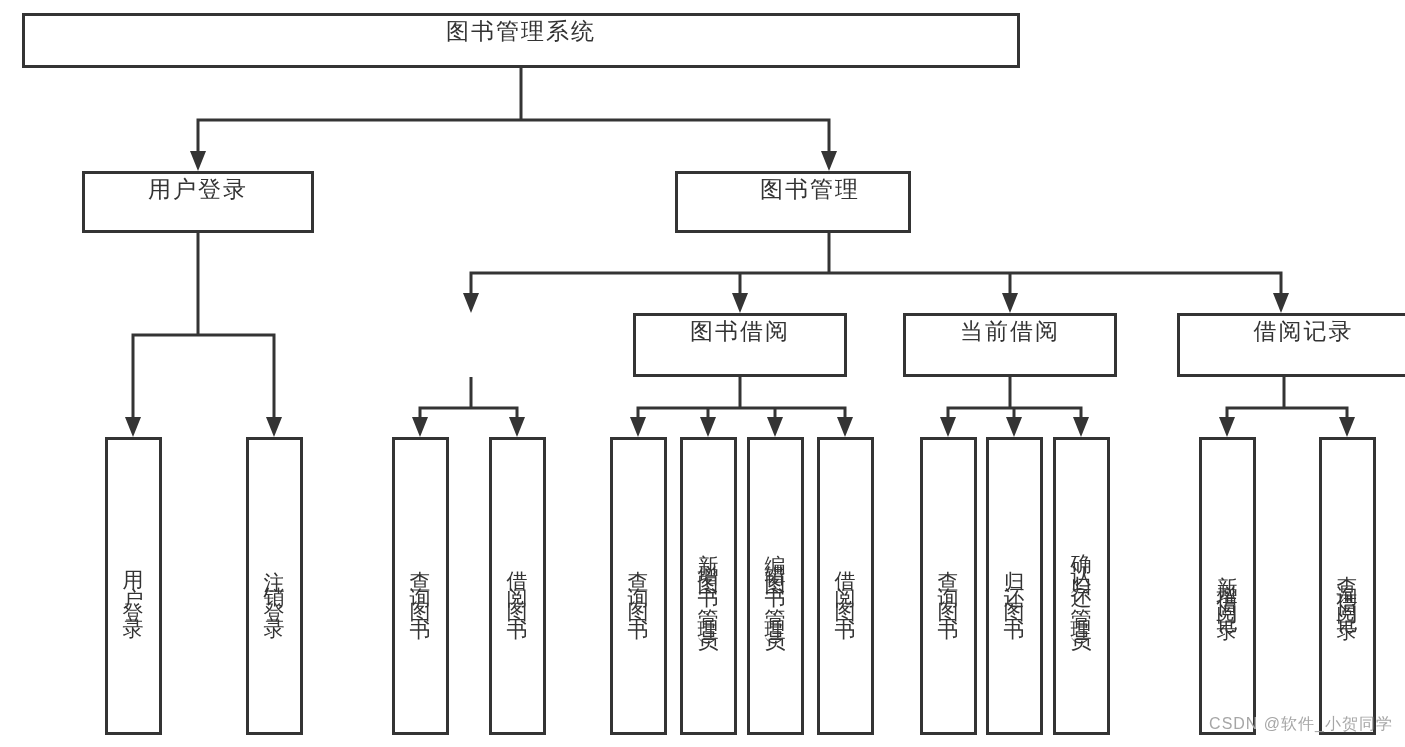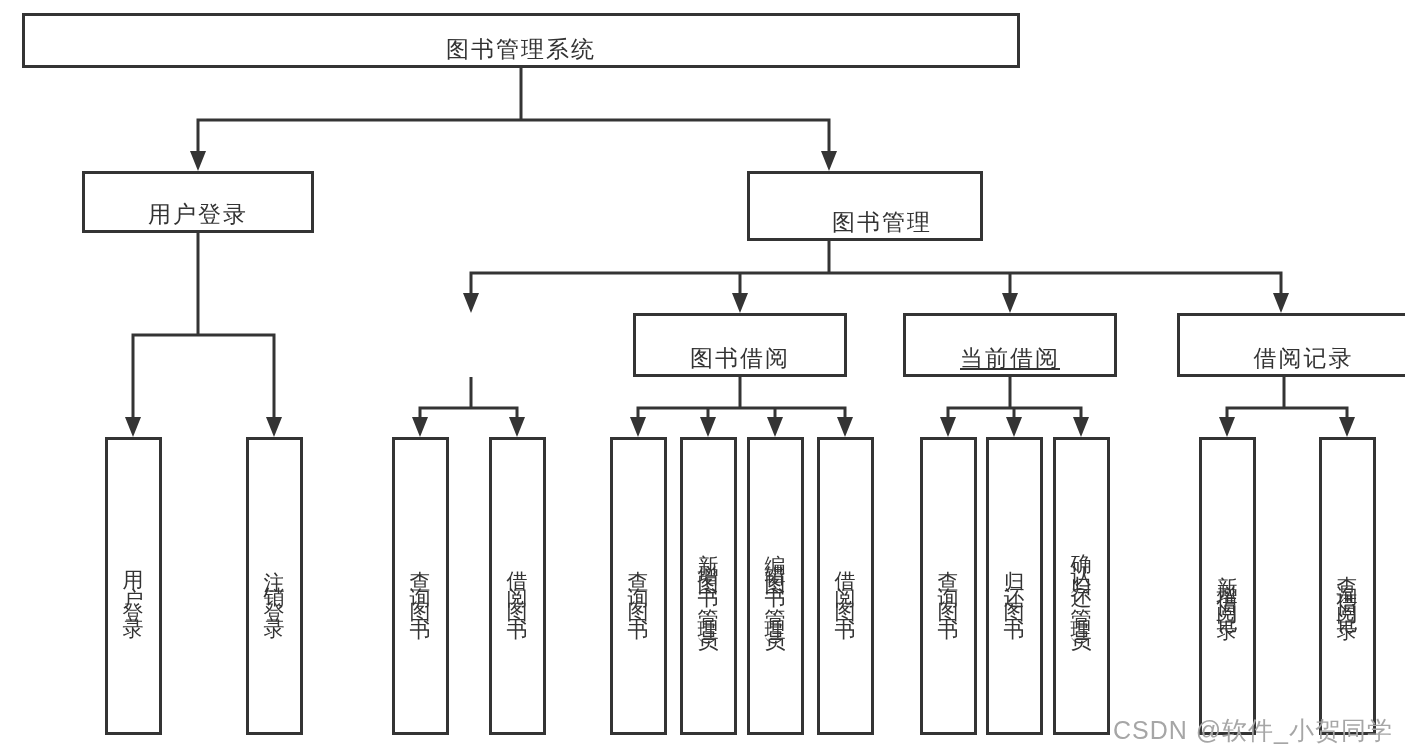--- a/index.html
+++ b/index.html
@@ -12,21 +12,21 @@
   }
   svg.connectors {
     position:absolute; left:0; top:0;
     pointer-events:none;
   }
   .hbox {
     position:absolute;
     box-sizing:border-box;
     border:3px solid #343434;
     background:#ffffff;
-    display:flex; align-items:flex-end; justify-content:center;
+    display:flex; align-items:flex-start; justify-content:center;
     font-size:23px; letter-spacing:2px;
     color:#333333;
   }
   .vbox {
     position:absolute;
     top:437px; width:57px; height:298px;
     box-sizing:border-box;
     border:3px solid #343434;
     background:#ffffff;
     display:flex; align-items:center; justify-content:center;
@@ -38,21 +38,21 @@
     font-size:21px;
     line-height:1;
     white-space:nowrap;
   }
   .ls-wide  { letter-spacing:16px; }
   .ls-mid   { letter-spacing:9px; }
   .ls-tight { letter-spacing:11px; }
   .watermark {
     position:absolute;
     right:12px; top:714px;
-    font-size:25px;
+    font-size:16px;
     color:#a6a6a6;
     letter-spacing:1px;
     white-space:nowrap;
   }
 </style>
 </head>
 <body>
 
 <div class="canvas">
 
@@ -108,28 +108,28 @@
     </g>
   </svg>
 
   <div class="hbox" style="left:22px; top:13px; width:998px; height:55px;">
     <span>图书管理系统</span>
   </div>
 
   <div class="hbox" style="left:82px; top:171px; width:232px; height:62px;">
     <span>用户登录</span>
   </div>
-  <div class="hbox" style="left:747px; top:171px; width:236px; height:70px;padding-left:34px;">
+  <div class="hbox" style="left:675px; top:171px; width:236px; height:62px;padding-left:34px;">
     <span>图书管理</span>
   </div>
 
   <div class="hbox" style="left:633px; top:313px; width:214px; height:64px;">
     <span>图书借阅</span>
   </div>
-  <div class="hbox" style="left:903px; top:313px; width:214px; height:64px;text-decoration:underline;">
+  <div class="hbox" style="left:903px; top:313px; width:214px; height:64px;">
     <span>当前借阅</span>
   </div>
   <div class="hbox" style="left:1177px; top:313px; width:253px; height:64px;">
     <span>借阅记录</span>
   </div>
 
   <div class="vbox" style="left:105px;">
     <span class="vtext ls-wide">用户登录</span>
   </div>
   <div class="vbox" style="left:246px;">

